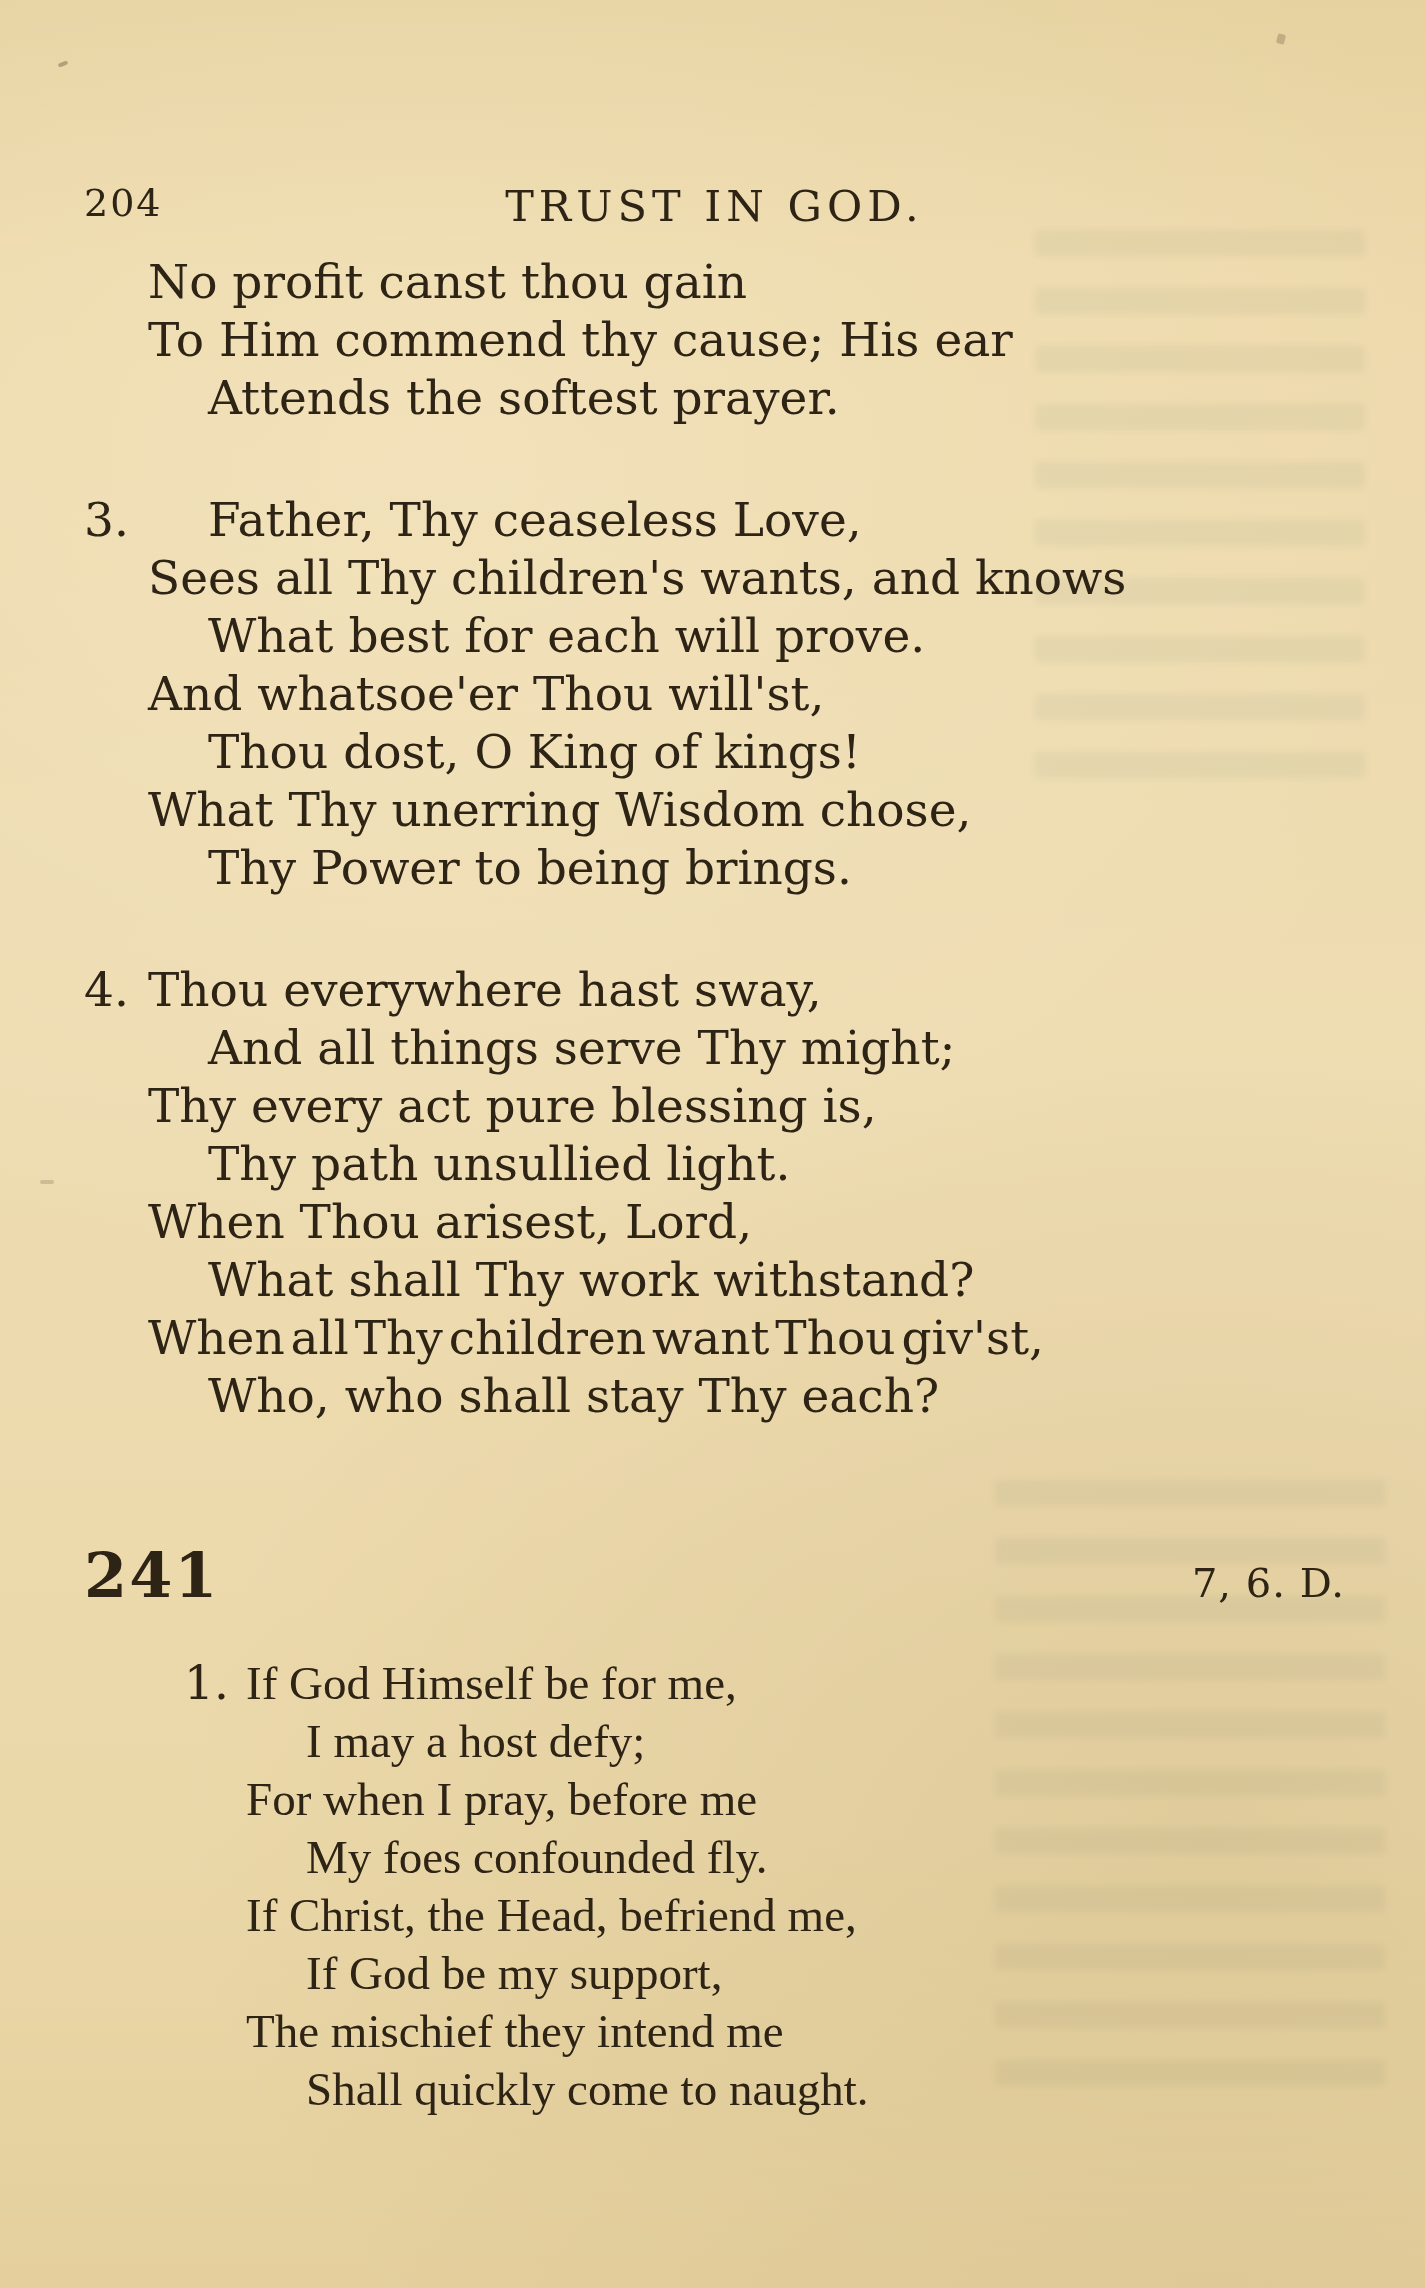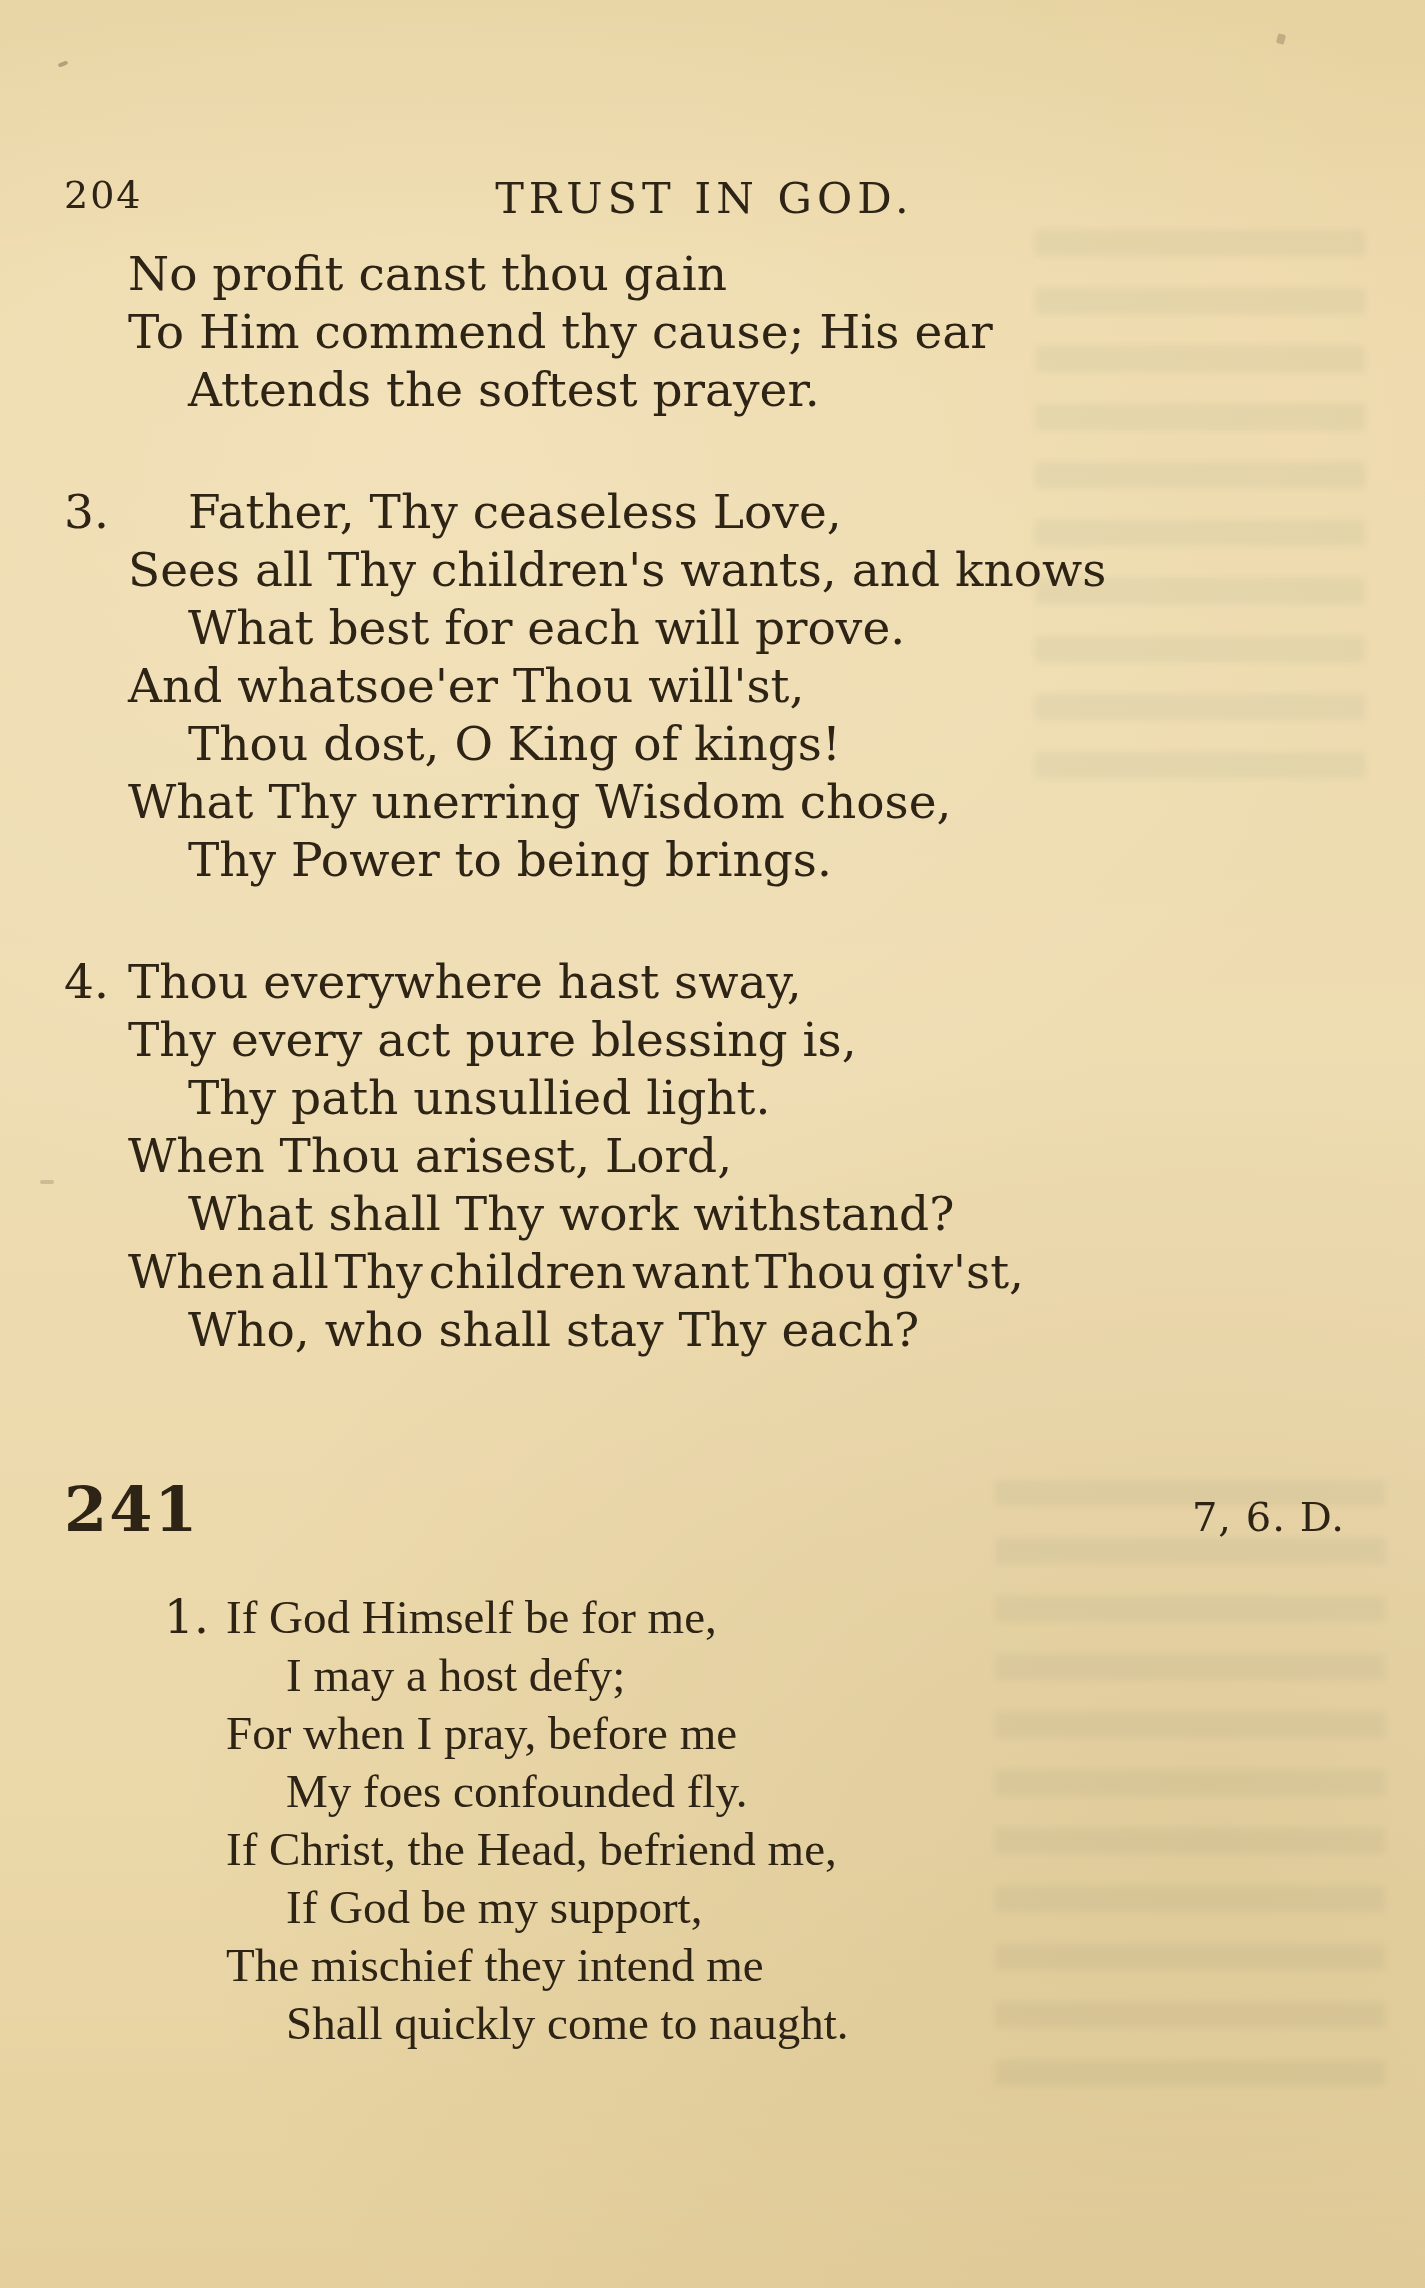--- a/index.html
+++ b/index.html
@@ -26,22 +26,22 @@
   .ghost.g1 { right:60px; top:230px;  width:330px; height:560px; }
   .ghost.g2 { right:40px; top:1480px; width:390px; height:620px; }
   .artifact {
     position:absolute; background:#4a3d28; opacity:0.35; border-radius:2px;
   }
   .a1 { left:58px;  top:62px;  width:10px; height:4px; transform:rotate(-20deg); }
   .a2 { right:140px; top:34px; width:8px;  height:10px; transform:rotate(15deg); opacity:0.25; }
   .a3 { left:40px;  top:1180px; width:14px; height:4px; opacity:0.2; }
 
   .content {
-    position:absolute; top:8px; left:0; right:0;
-    padding:165px 80px 0 64px;
+    position:absolute; top:16px; left:0; right:0;
+    padding:165px 80px 0 84px;
   }
 
   .pagehead {
     display:flex; align-items:baseline; position:relative;
   }
   .page-number { font-size:38px; letter-spacing:2px; }
   .page-title  {
     position:absolute; left:0; right:0; text-align:center;
     font-size:43px; letter-spacing:5px;
   }
@@ -97,20 +97,21 @@
       <div class="line l1">What best for each will prove.</div>
       <div class="line l0">And whatsoe'er Thou will'st,</div>
       <div class="line l1">Thou dost, O King of kings!</div>
       <div class="line l0">What Thy unerring Wisdom chose,</div>
       <div class="line l1">Thy Power to being brings.</div>
     </div>
 
     <div class="stanza spaced">
       <span class="stanza-num">4.</span>
       <div class="line l0">Thou everywhere hast sway,</div>
+      <div class="line l1">And all things serve Thy might;</div>
       <div class="line l0">Thy every act pure blessing is,</div>
       <div class="line l1">Thy path unsullied light.</div>
       <div class="line l0">When Thou arisest, Lord,</div>
       <div class="line l1">What shall Thy work withstand?</div>
       <div class="line l0 tight">When all Thy children want Thou giv'st,</div>
       <div class="line l1">Who, who shall stay Thy each?</div>
     </div>
 
     <div class="hymn-head">
       <span class="hymn-number">241</span>

